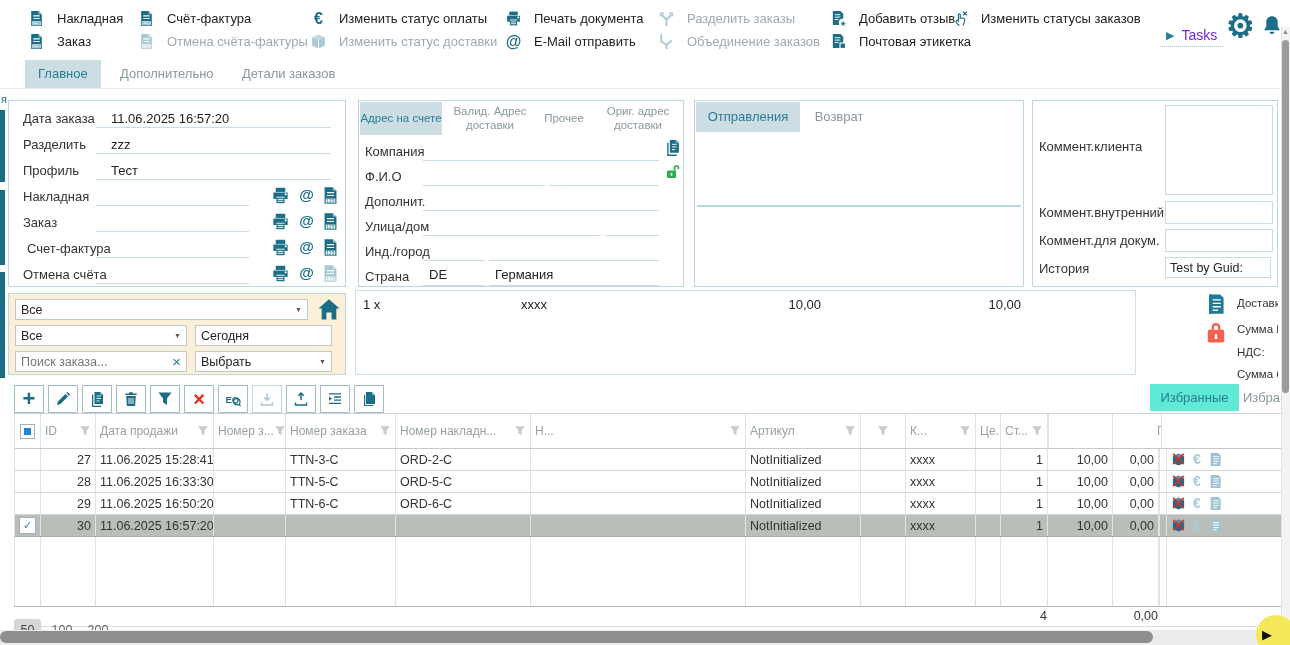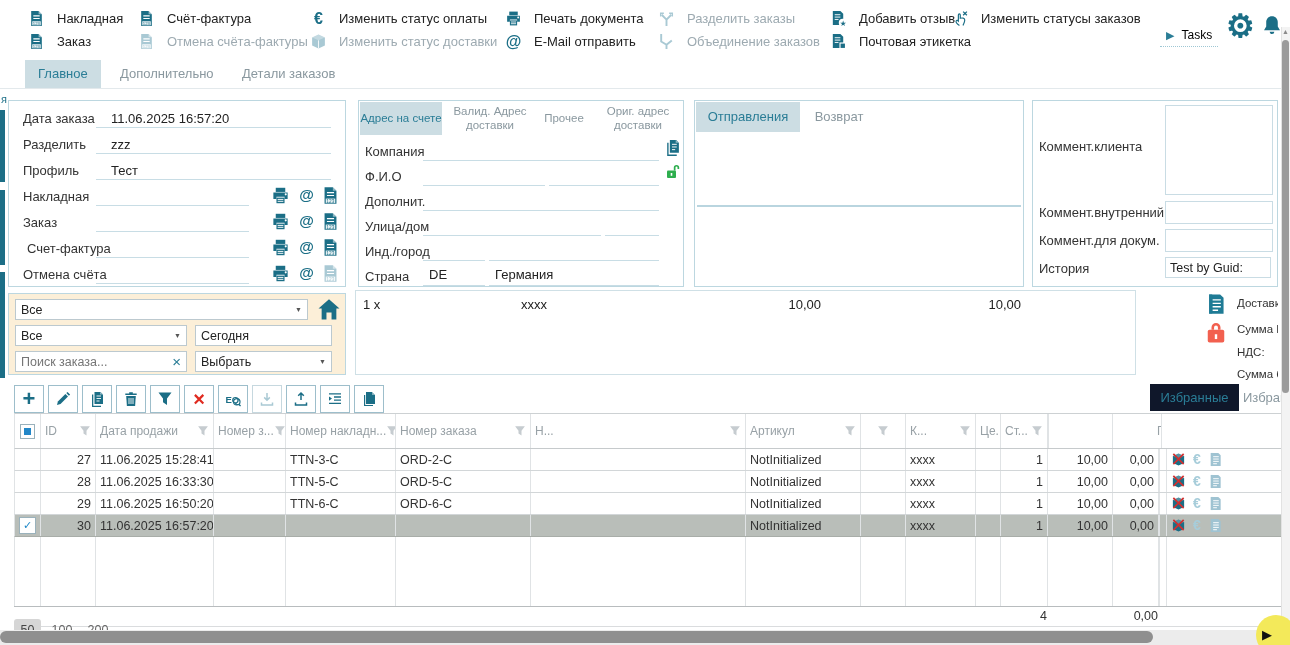--- a/index.html
+++ b/index.html
@@ -179,21 +179,21 @@
       <svg viewBox="0 0 16 16" fill="none" stroke="currentColor">
         <path d="M7 14.5c-1.8-1.2-3.6-3.4-3-4.4.4-.7 1.4-.3 2 .3V4.6c0-1.2 1.8-1.2 1.8 0v3.2c1.8-.6 4.2-.2 4.2 1.6 0 1.8-.8 3.2-1.6 5.1" stroke-width="1.1"></path>
         <path d="M10.5 1.5 14 5M14 1.5 10.5 5" stroke-width="1.2"></path>
       </svg>
     </span>
     <span>Изменить статусы заказов</span>
   </div>
 
 <div class="abs" style="left:1160px;top:24px;height:22px;display:flex;align-items:center;gap:7px;border-bottom:1px dotted #9ec7d4;padding:0 6px">
   <span style="color:#2a7d96;font-size:11px">▶</span>
-  <span style="font-size:12px;color:#000000">Tasks</span>
+  <span style="font-size:14px;color:#6d28d9">Tasks</span>
 </div>
 <div class="abs" style="left:1226px;top:9px;font-size:32px;line-height:34px;color:#1b6e86;font-weight:bold">⚙</div>
 <div class="abs ic" style="left:1261px;top:13px;width:22px;height:25px">
     <svg viewBox="0 0 16 16" fill="currentColor">
       <path d="M8 1.2c2.6 0 4.2 1.9 4.2 4.4v3.2l1.6 2.7H2.2l1.6-2.7V5.6C3.8 3.1 5.4 1.2 8 1.2z"></path>
       <path d="M6.3 12.5a1.7 1.7 0 0 0 3.4 0z"></path>
     </svg>
   </div>
 
 <div class="mtab active" style="left:25px"><span>Главное</span></div>
@@ -507,21 +507,21 @@
 <div class="gbtn" style="left:354px">
     <span class="ic">
       <svg viewBox="0 0 16 16" fill="currentColor">
         <path d="M5 1h6l3 3v9H5z"></path>
         <path d="M11 1v3h3z" fill="#fff" opacity=".45"></path>
         <path d="M3 4h1.2v10H12v1H3z"></path>
       </svg>
     </span>
   </div>
 
-<div class="abs" style="left:1150px;top:384px;width:89px;height:27px;background:#0f172a;color:#2a7d96;display:flex;align-items:center;justify-content:center;font-size:13px;cursor:pointer">
+<div class="abs" style="left:1150px;top:384px;width:89px;height:27px;background:#5eead4;color:#2a7d96;display:flex;align-items:center;justify-content:center;font-size:13px;cursor:pointer">
     <span>Избранные</span>
   </div>
 <div class="abs" style="left:1243px;top:384px;width:38px;height:27px;color:#8a989f;display:flex;align-items:center;font-size:13px;overflow:hidden;white-space:nowrap;cursor:pointer">
     <span>Избранны</span>
   </div>
 
 <div class="abs" style="left:14px;top:413px;width:1268px">
   <div class="trow thead">
     <div>
         <span class="hcb">
@@ -546,29 +546,29 @@
       </div>
     <div>
         <span>Номер з...</span>
         <span class="fun">
           <svg viewBox="0 0 16 16" fill="currentColor">
             <path d="M1.5 1.5h13L10 7.6V14l-4-2.7V7.6z"></path>
           </svg>
         </span>
       </div>
     <div>
+        <span>Номер заказа</span>
+        <span class="fun">
+          <svg viewBox="0 0 16 16" fill="currentColor">
+            <path d="M1.5 1.5h13L10 7.6V14l-4-2.7V7.6z"></path>
+          </svg>
+        </span>
+      </div>
+    <div>
         <span>Номер накладн...</span>
-        <span class="fun">
-          <svg viewBox="0 0 16 16" fill="currentColor">
-            <path d="M1.5 1.5h13L10 7.6V14l-4-2.7V7.6z"></path>
-          </svg>
-        </span>
-      </div>
-    <div>
-        <span>Номер заказа</span>
         <span class="fun">
           <svg viewBox="0 0 16 16" fill="currentColor">
             <path d="M1.5 1.5h13L10 7.6V14l-4-2.7V7.6z"></path>
           </svg>
         </span>
       </div>
     <div>
         <span>Н...</span>
         <span class="fun">
           <svg viewBox="0 0 16 16" fill="currentColor">

